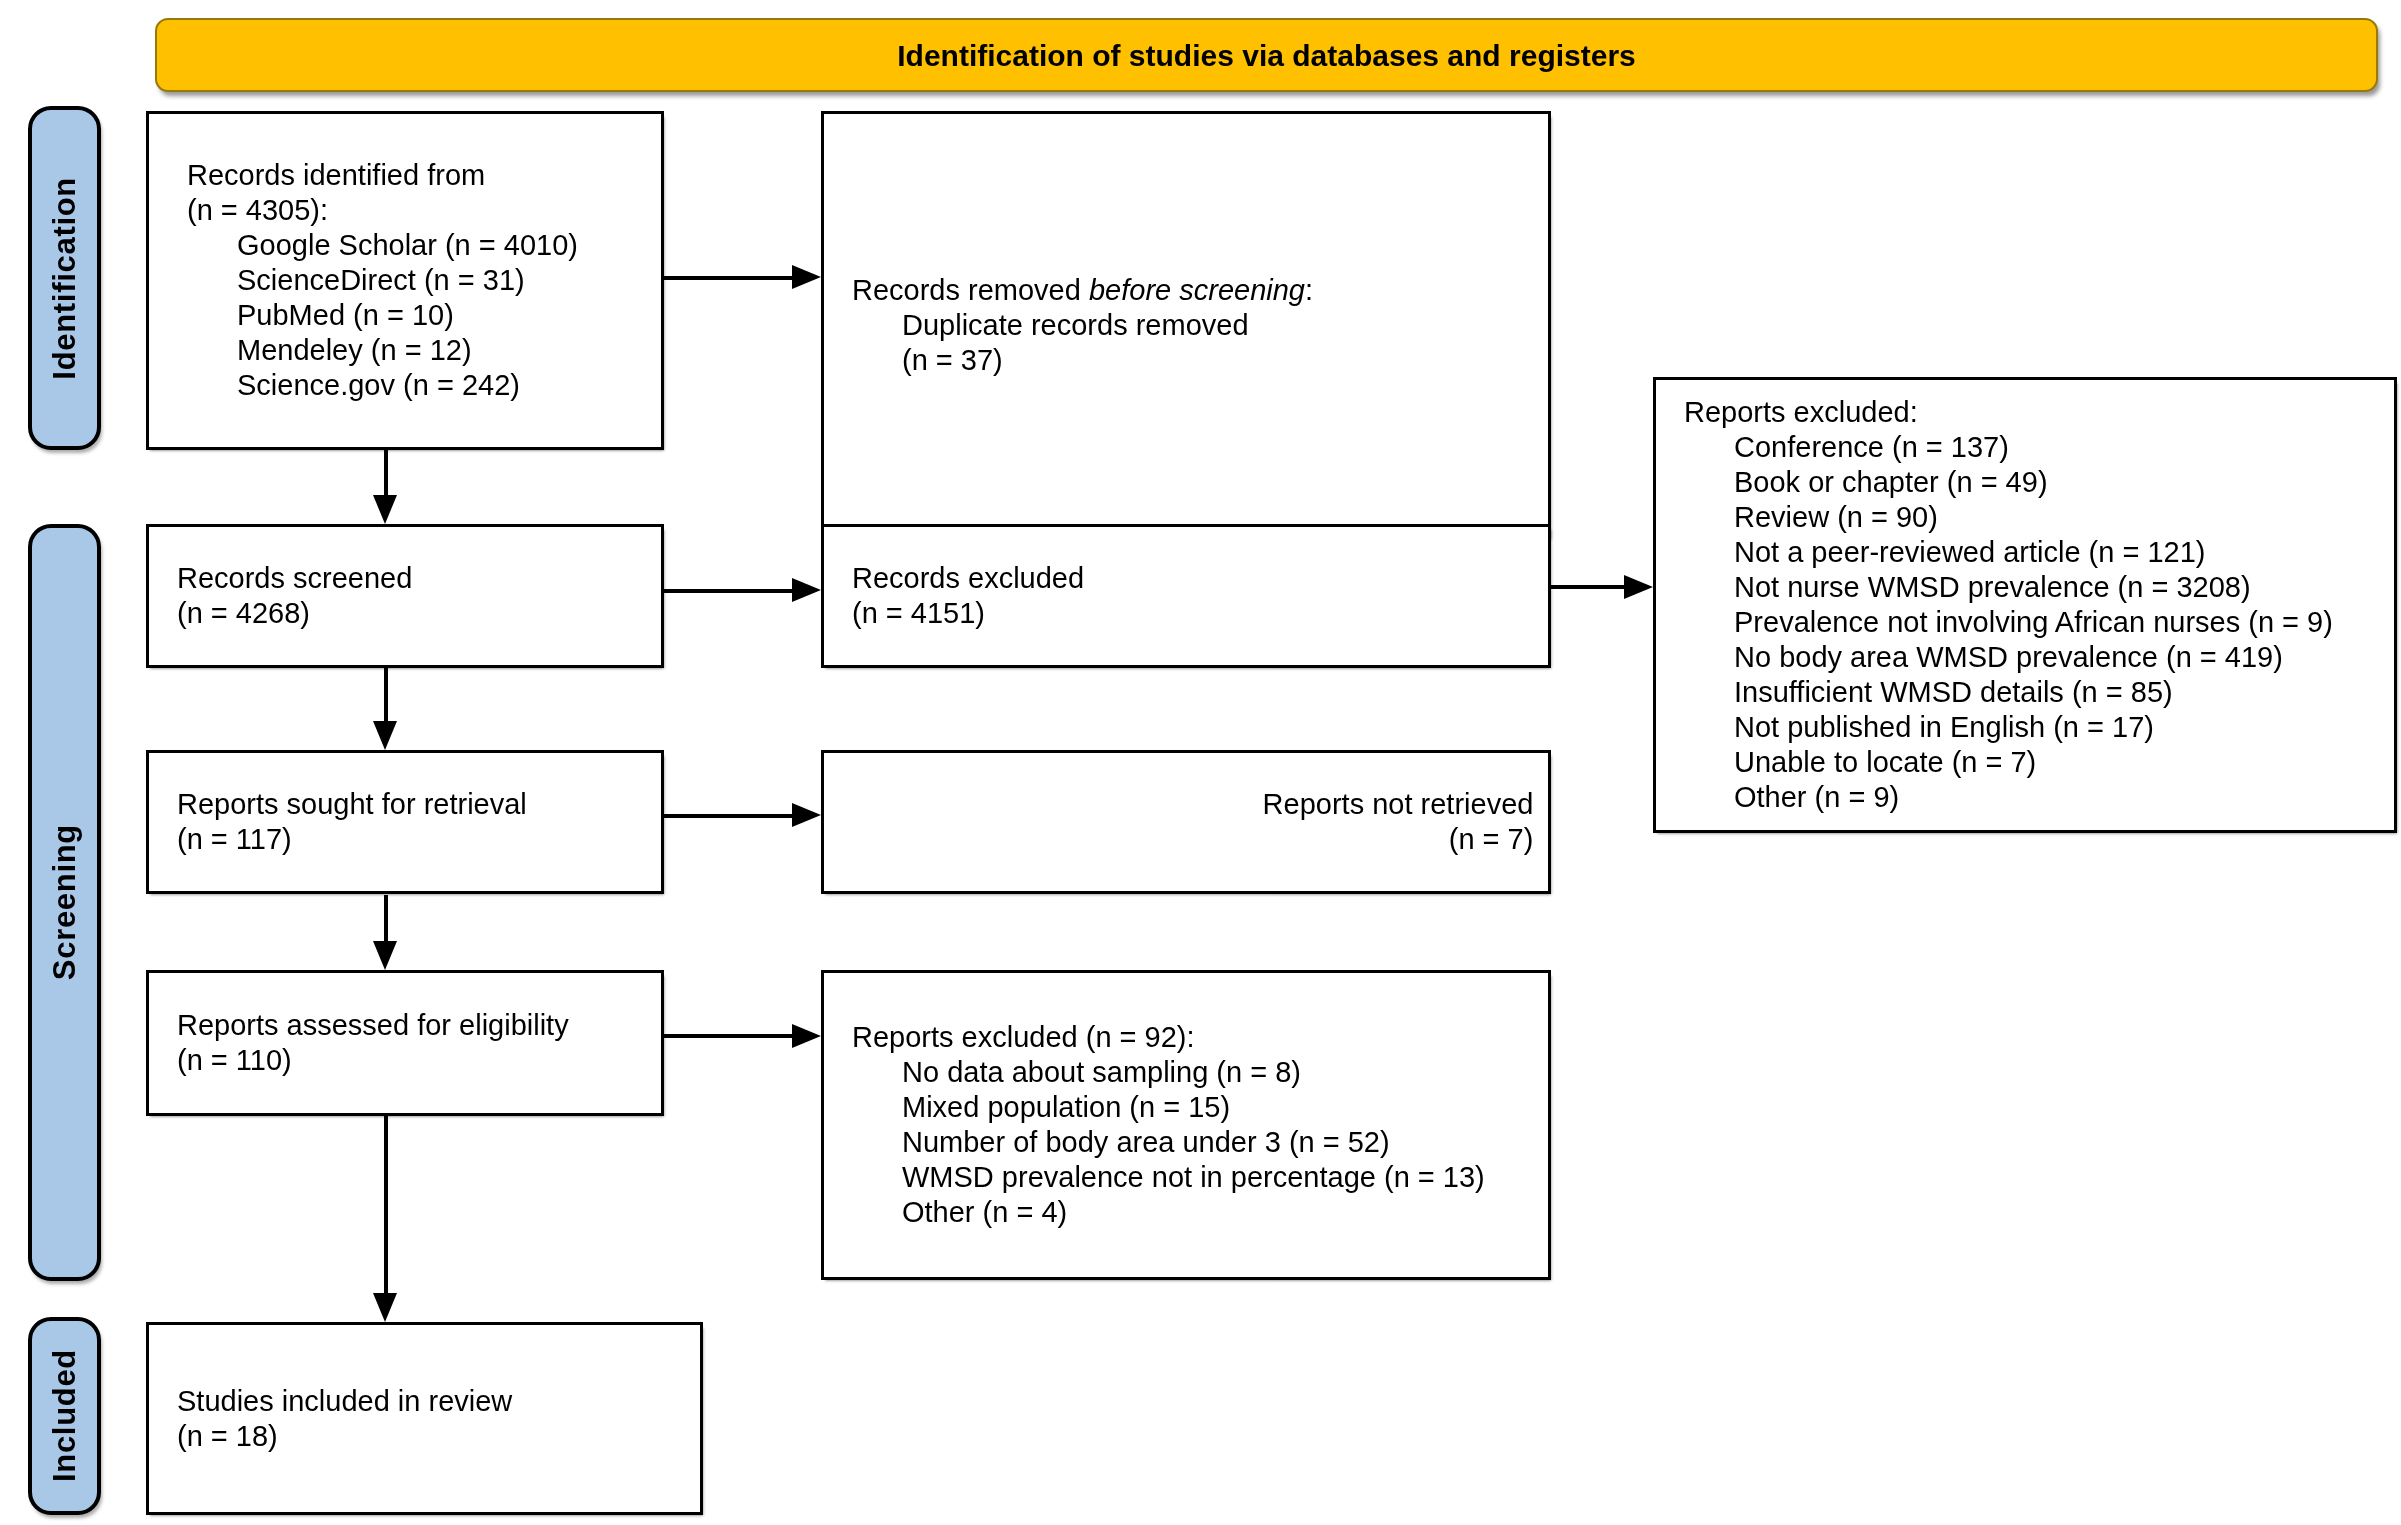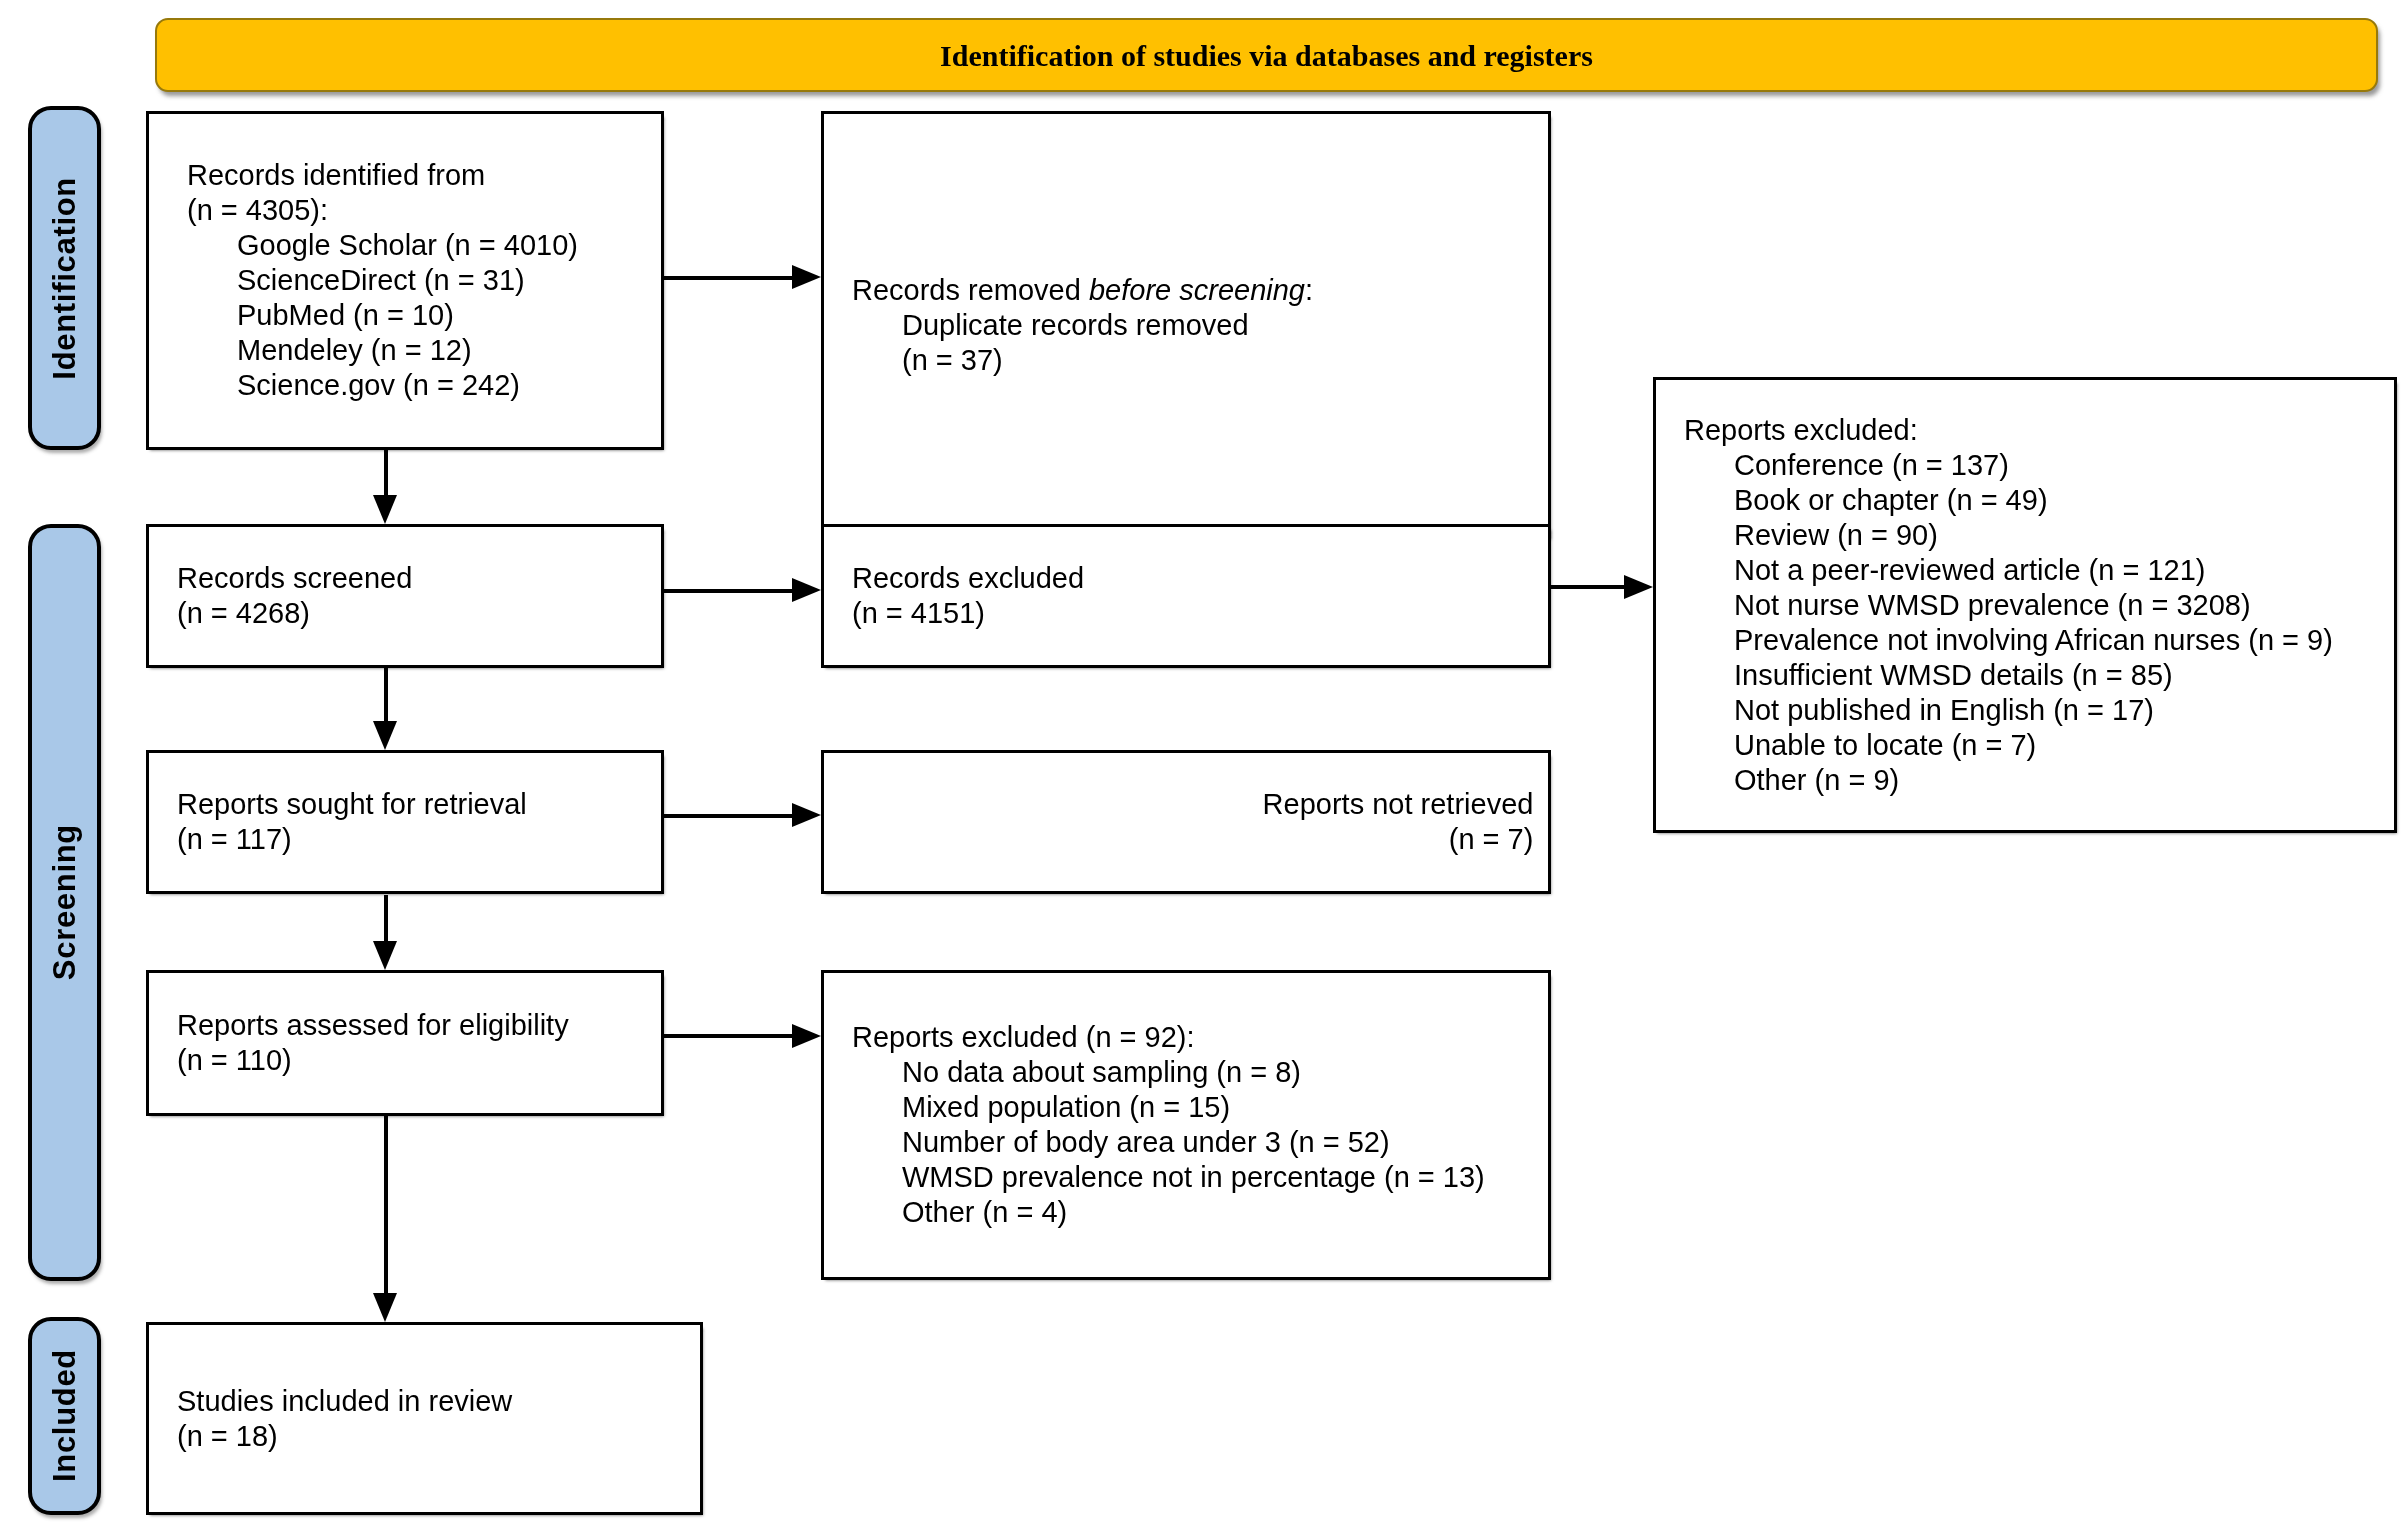--- a/index.html
+++ b/index.html
@@ -9,21 +9,20 @@
     font-size:29px;line-height:35px;
   }
   
   .banner{
     position:absolute;left:155px;top:18px;width:2223px;height:74px;
     border:2.9px solid #97790b;border-radius:13px;
     display:flex;align-items:center;justify-content:center;
     font-weight:bold;font-size:30px;
     box-shadow:2.9px 5.1px 4.4px -1.5px rgba(70,70,70,.55);
     box-sizing:border-box;
-    font-family:Liberation Serif, serif;
   }
   
   .stage{
     position:absolute;left:28px;width:73px;
     border:4.4px solid #000;border-radius:23px;
     display:flex;align-items:center;justify-content:center;
     box-shadow:2.2px 3.6px 3.6px -1.5px rgba(70,70,70,.45);
     box-sizing:border-box;
   }
   .stage .stage-text{
@@ -128,20 +127,21 @@
     </div>
 
   <div class="box" id="box-reports-excluded-screening">
       <div class="line"><span>Reports excluded:</span></div>
       <div class="line indent"><span>Conference (n = 137)</span></div>
       <div class="line indent"><span>Book or chapter (n = 49)</span></div>
       <div class="line indent"><span>Review (n = 90)</span></div>
       <div class="line indent"><span>Not a peer-reviewed article (n = 121)</span></div>
       <div class="line indent"><span>Not nurse WMSD prevalence (n = 3208)</span></div>
       <div class="line indent"><span>Prevalence not involving African nurses (n = 9)</span></div>
+      <div class="line indent"><span>No body area WMSD prevalence (n = 419)</span></div>
       <div class="line indent"><span>Insufficient WMSD details (n = 85)</span></div>
       <div class="line indent"><span>Not published in English (n = 17)</span></div>
       <div class="line indent"><span>Unable to locate (n = 7)</span></div>
       <div class="line indent"><span>Other (n = 9)</span></div>
     </div>
 
   <div>
     <div class="vline" style="left:384px;top:450px;height:46px;"></div>
     <div class="head-down" style="left:373px;top:495px;"></div>
   </div>

